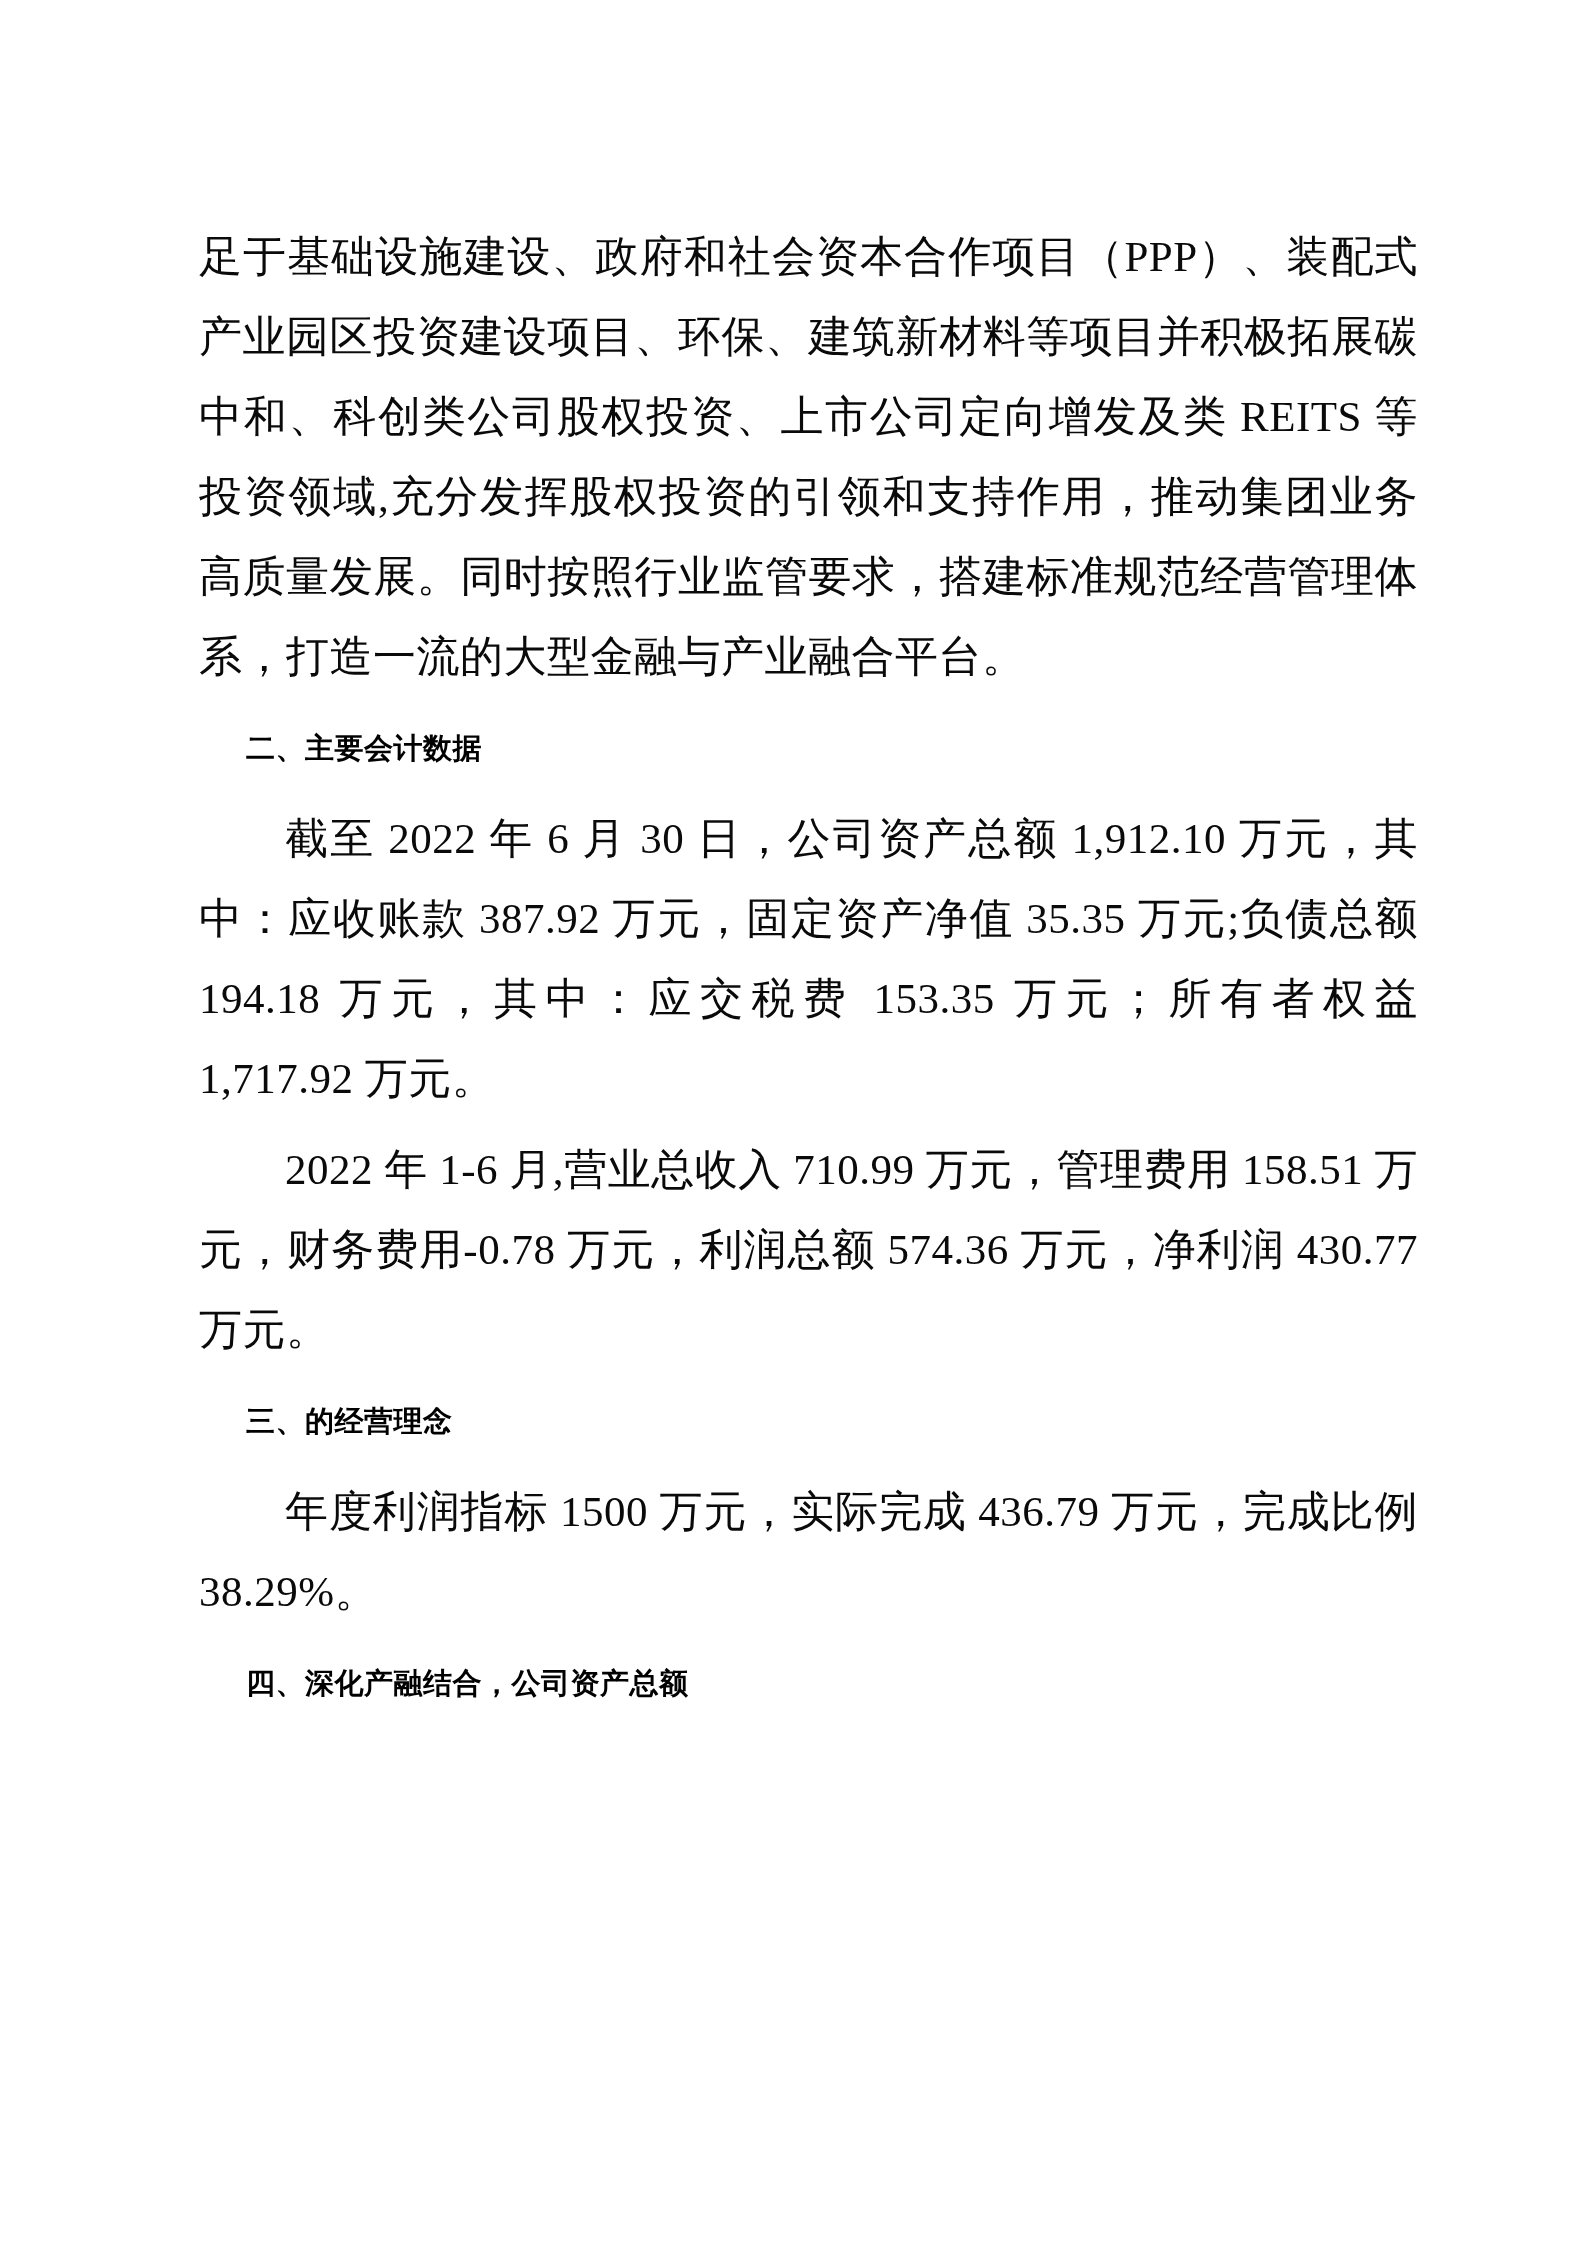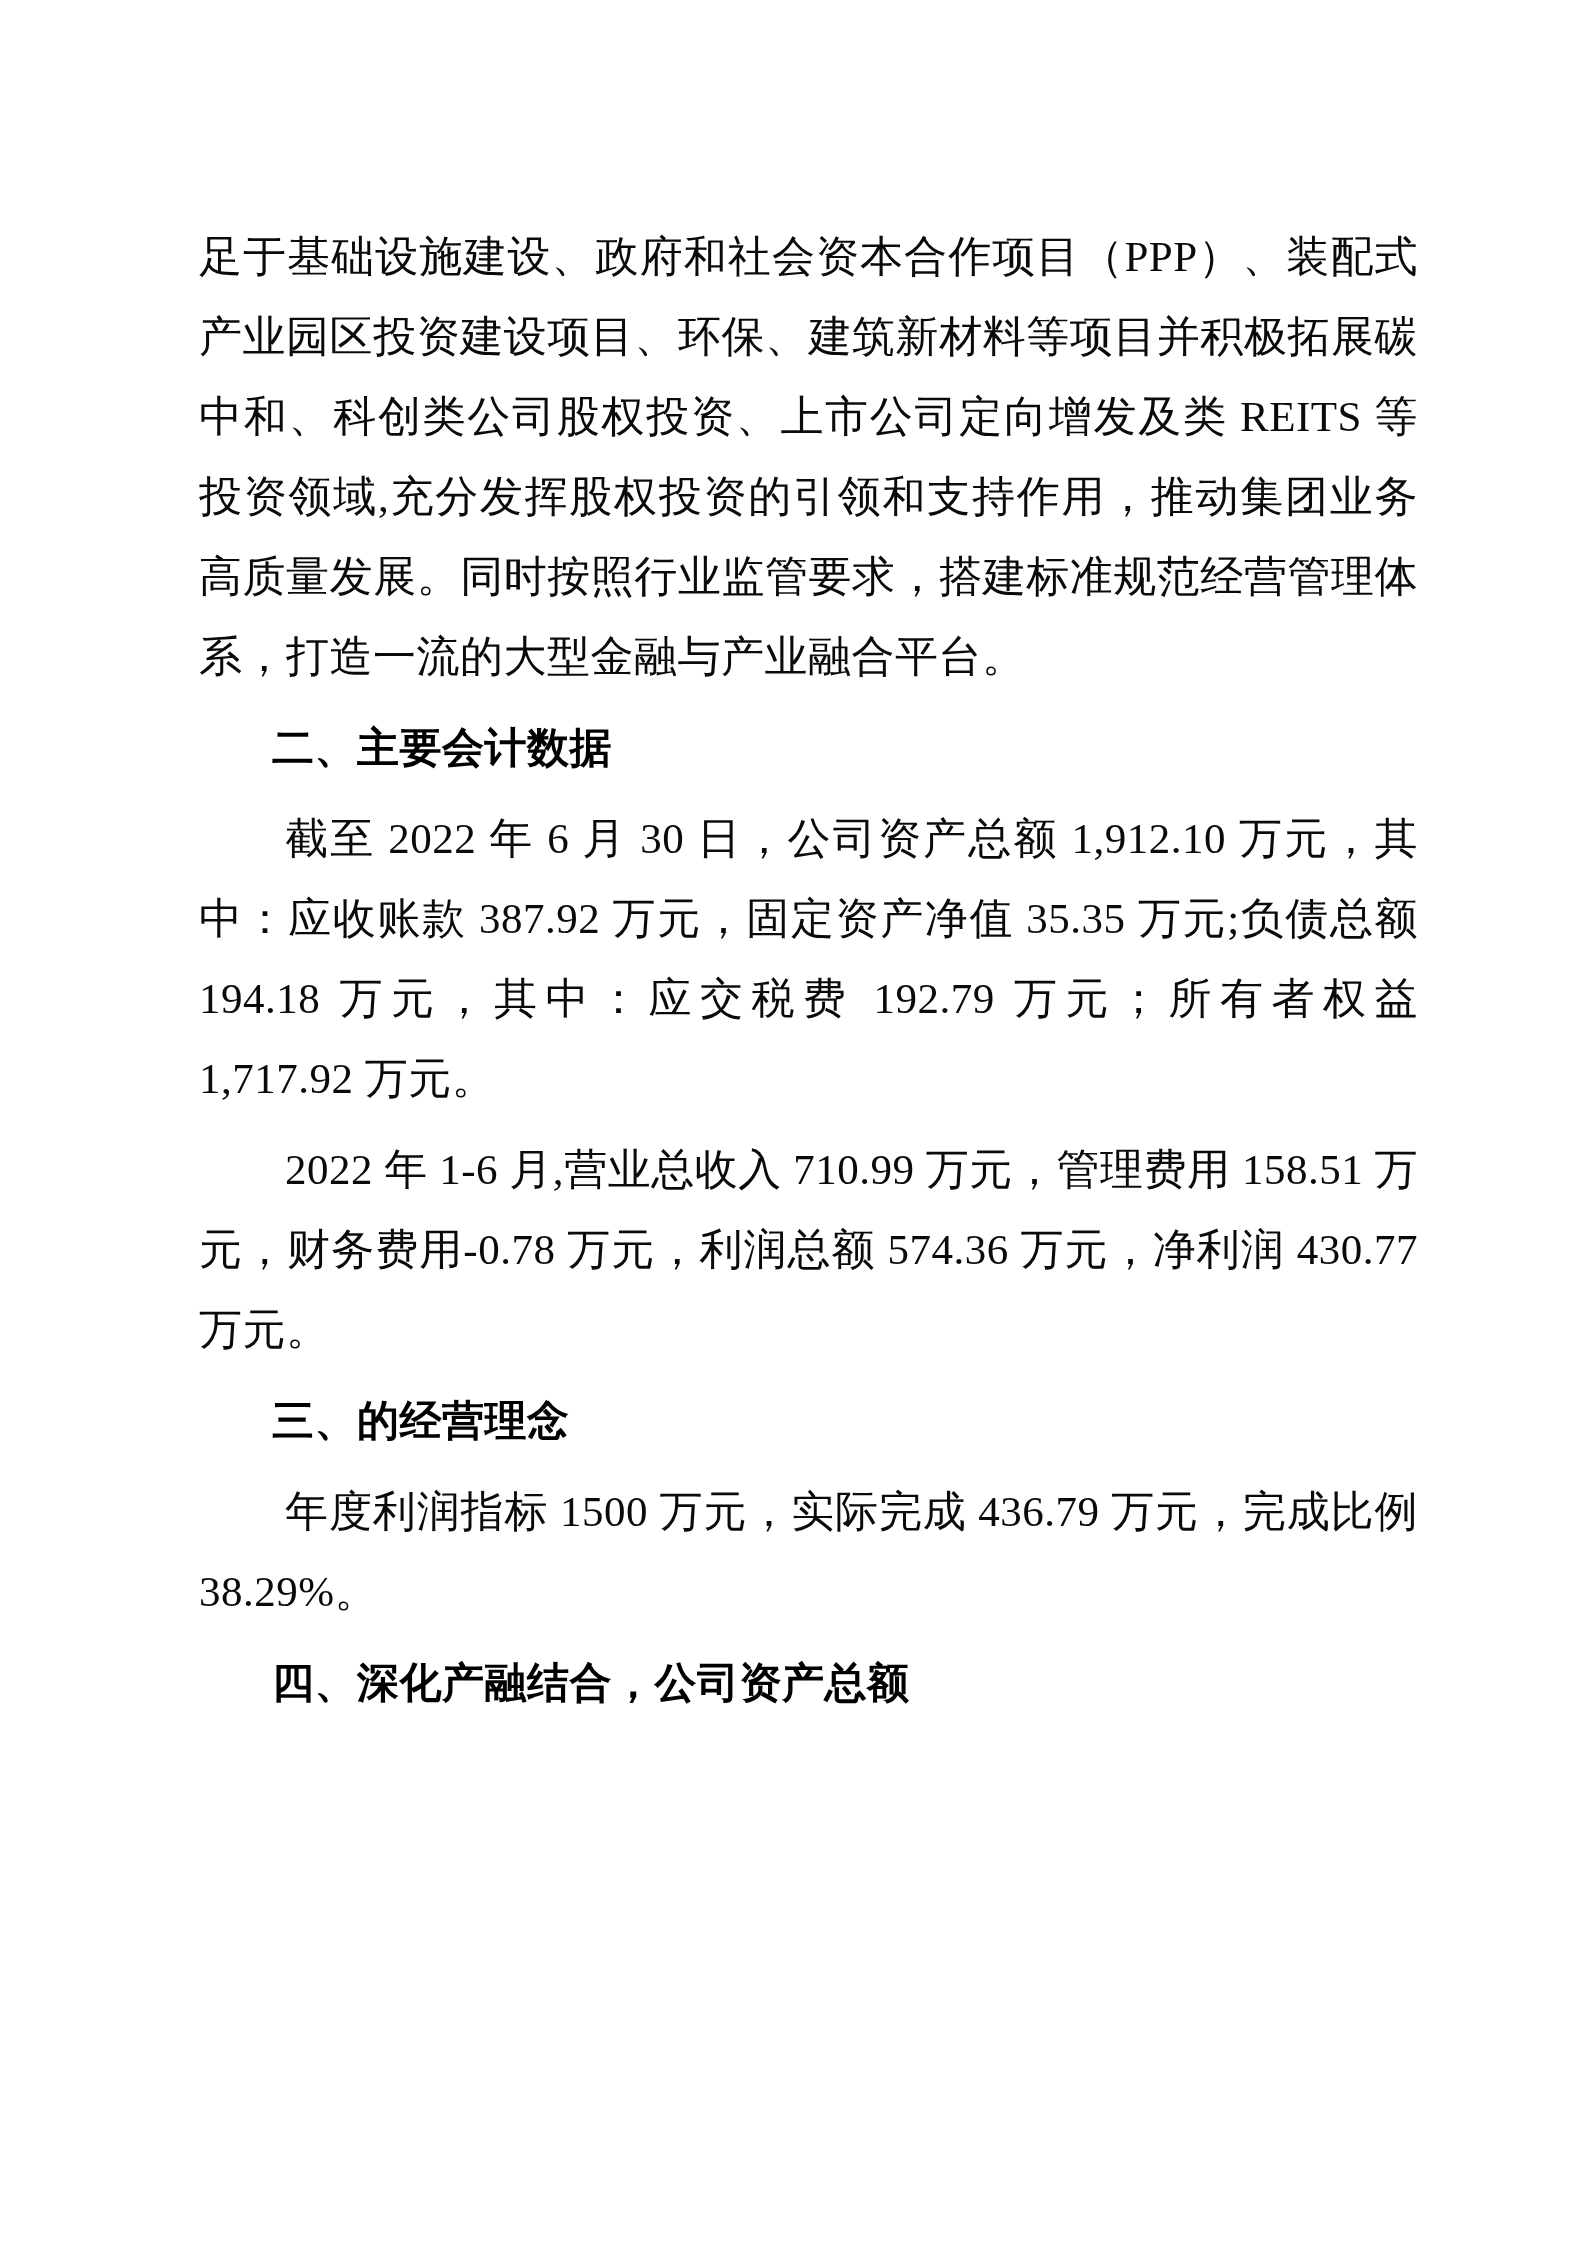--- a/index.html
+++ b/index.html
@@ -27,37 +27,37 @@
     text-justify: inter-character;
     letter-spacing: 0.5px;
   }
   .body-text.indent {
     text-indent: 2em;
   }
   .section-heading {
     margin: 0;
     font-family: "Liberation Sans", "DejaVu Sans", sans-serif;
     font-weight: bold;
-    font-size: 42px;
+    font-size: 29px;
     line-height: 80px;
     text-indent: 2em;
     color: #000000;
     letter-spacing: 0.5px;
   }
 </style>
 </head>
 <body>
 
 <div class="page">
 
   <p class="body-text">足于基础设施建设、政府和社会资本合作项目（PPP）、装配式产业园区投资建设项目、环保、建筑新材料等项目并积极拓展碳中和、科创类公司股权投资、上市公司定向增发及类 REITS 等投资领域,充分发挥股权投资的引领和支持作用，推动集团业务高质量发展。同时按照行业监管要求，搭建标准规范经营管理体系，打造一流的大型金融与产业融合平台。</p>
 
   <h2 class="section-heading">二、主要会计数据</h2>
 
-  <p class="body-text indent">截至 2022 年 6 月 30 日，公司资产总额 1,912.10 万元，其中：应收账款 387.92 万元，固定资产净值 35.35 万元;负债总额 194.18 万元，其中：应交税费 192.79 万元；所有者权益 1,717.92 万元。</p>
+  <p class="body-text indent">截至 2022 年 6 月 30 日，公司资产总额 1,912.10 万元，其中：应收账款 387.92 万元，固定资产净值 35.35 万元;负债总额 194.18 万元，其中：应交税费 153.35 万元；所有者权益 1,717.92 万元。</p>
 
   <p class="body-text indent">2022 年 1-6 月,营业总收入 710.99 万元，管理费用 158.51 万元，财务费用-0.78 万元，利润总额 574.36 万元，净利润 430.77 万元。</p>
 
   <h2 class="section-heading">三、的经营理念</h2>
 
 
   <p class="body-text indent">年度利润指标 1500 万元，实际完成 436.79 万元，完成比例 38.29%。</p>
 
   <h2 class="section-heading">四、深化产融结合，公司资产总额</h2>
 

